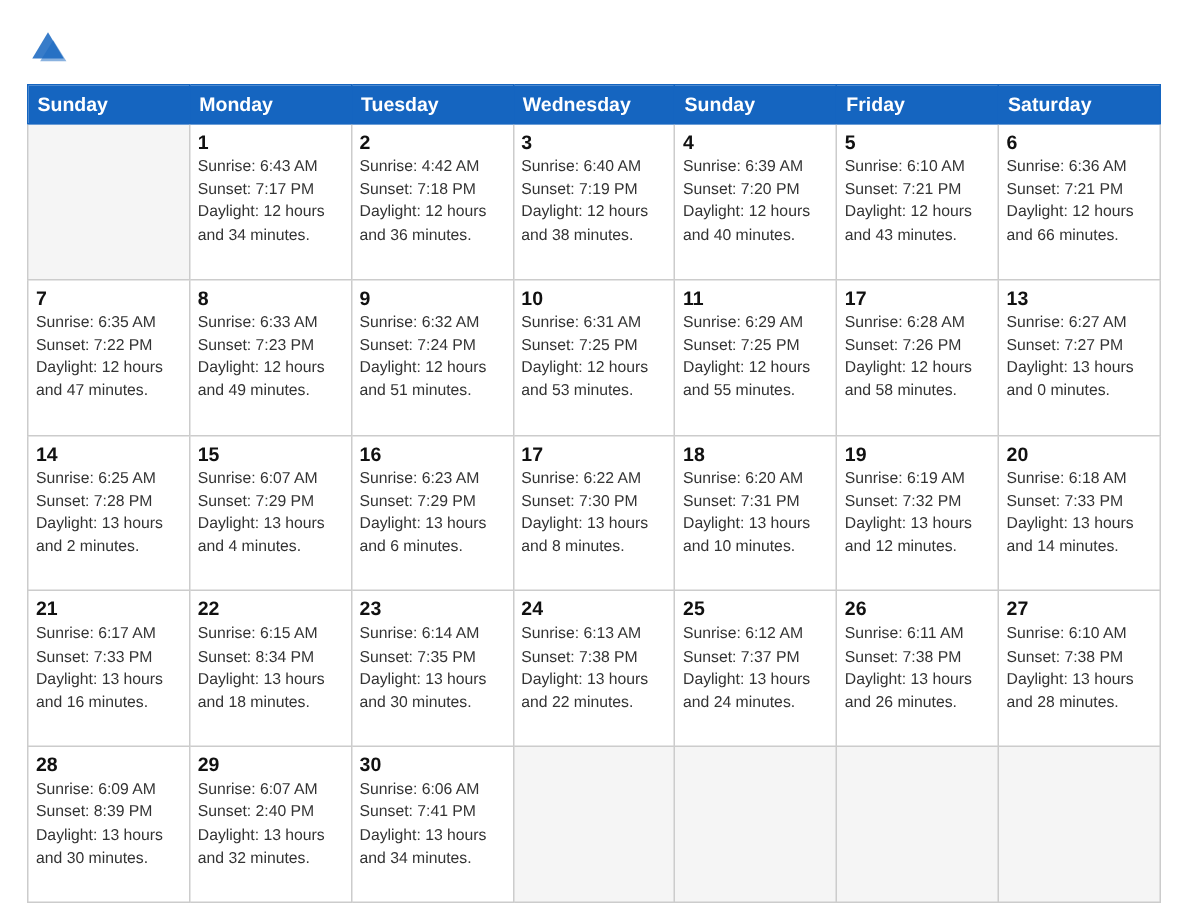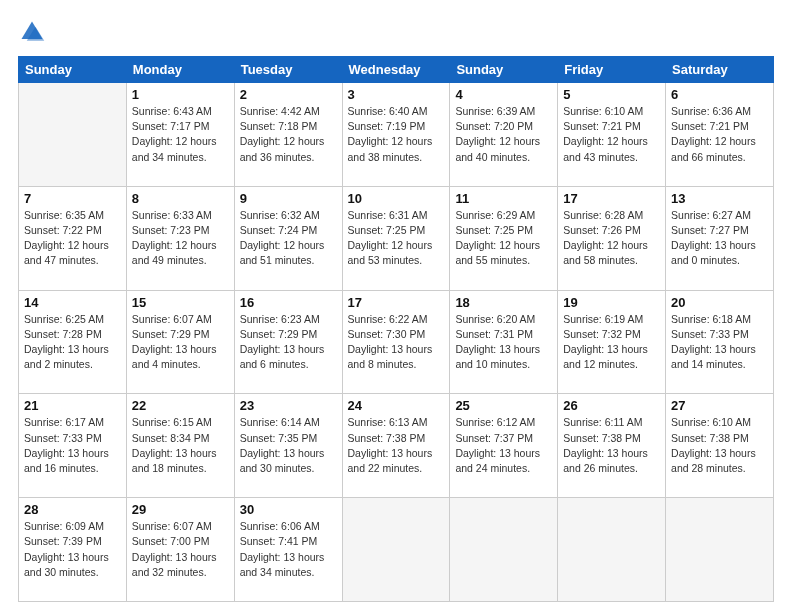--- a/index.html
+++ b/index.html
@@ -322,28 +322,28 @@
             <span class="cell-line">Sunrise: 6:10 AM</span>
             <span class="cell-line">Sunset: 7:38 PM</span>
             <span class="cell-line">Daylight: 13 hours</span>
             <span class="cell-line">and 28 minutes.</span>
           </td>
         </tr>
         <tr class="last-row">
           <td>
             <span class="day-number">28</span>
             <span class="cell-line">Sunrise: 6:09 AM</span>
-            <span class="cell-line">Sunset: 7:39 PM</span>
+            <span class="cell-line">Sunset: 8:39 PM</span>
             <span class="cell-line">Daylight: 13 hours</span>
             <span class="cell-line">and 30 minutes.</span>
           </td>
           <td>
             <span class="day-number">29</span>
             <span class="cell-line">Sunrise: 6:07 AM</span>
-            <span class="cell-line">Sunset: 7:00 PM</span>
+            <span class="cell-line">Sunset: 2:40 PM</span>
             <span class="cell-line">Daylight: 13 hours</span>
             <span class="cell-line">and 32 minutes.</span>
           </td>
           <td>
             <span class="day-number">30</span>
             <span class="cell-line">Sunrise: 6:06 AM</span>
             <span class="cell-line">Sunset: 7:41 PM</span>
             <span class="cell-line">Daylight: 13 hours</span>
             <span class="cell-line">and 34 minutes.</span>
           </td>

